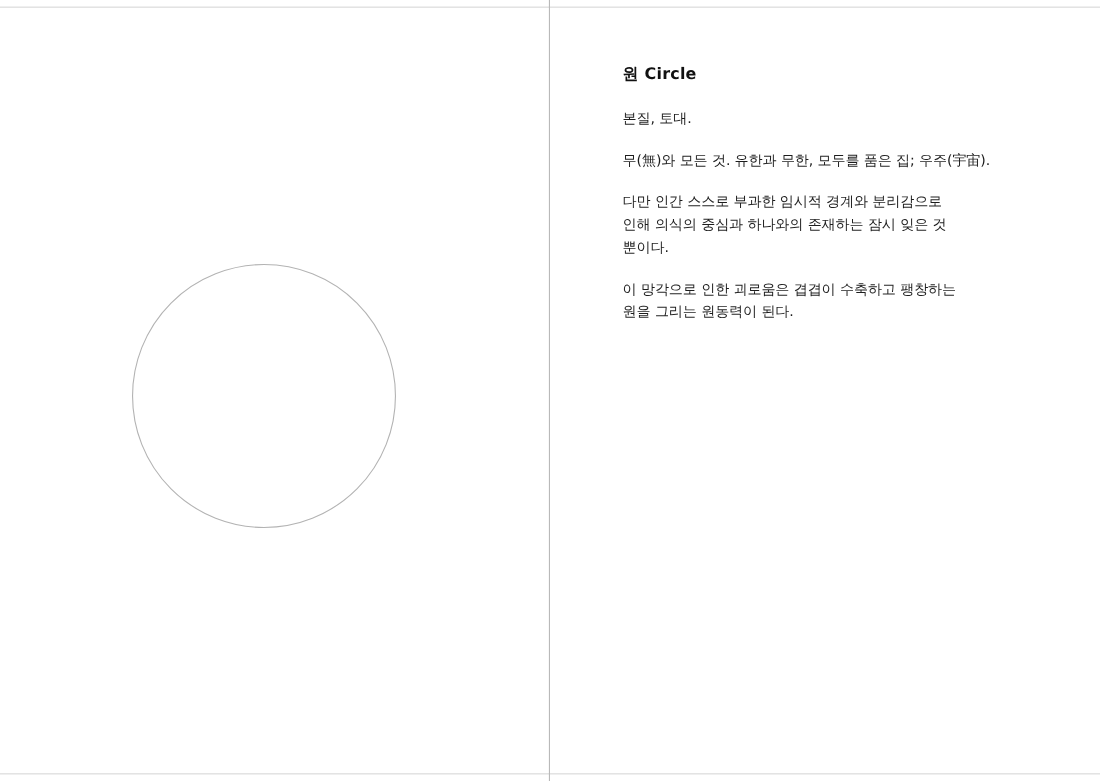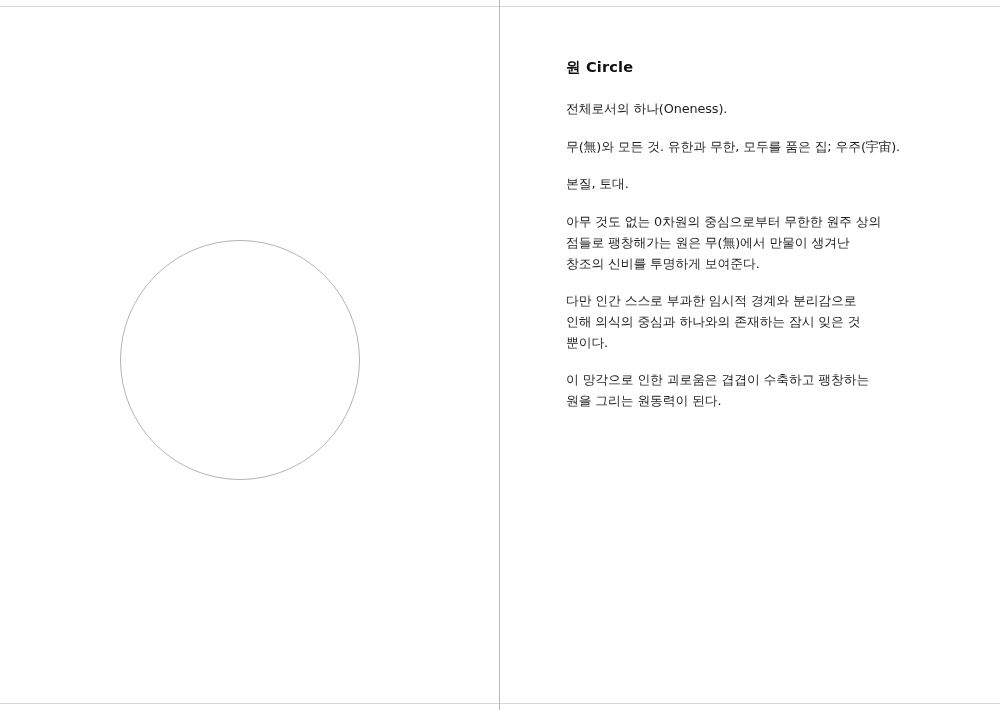--- a/index.html
+++ b/index.html
@@ -97,26 +97,22 @@
 
   <div class="page-left">
     <div class="circle-figure"></div>
   </div>
 
   <div class="gutter"></div>
 
   <div class="page-right">
     <h1 class="heading">원 Circle</h1>
 
-    <p class="para">전체로서의 하나(Oneness).</p>
+    <p class="para">본질, 토대.</p>
     <p class="para">무(無)와 모든 것. 유한과 무한, 모두를 품은 집; 우주(宇宙).</p>
-    <p class="para">본질, 토대.</p>
-    <p class="para">아무 것도 없는 0차원의 중심으로부터 무한한 원주 상의
-점들로 팽창해가는 원은 무(無)에서 만물이 생겨난
-창조의 신비를 투명하게 보여준다.</p>
     <p class="para">다만 인간 스스로 부과한 임시적 경계와 분리감으로
 인해 의식의 중심과 하나와의 존재하는 잠시 잊은 것
 뿐이다.</p>
     <p class="para">이 망각으로 인한 괴로움은 겹겹이 수축하고 팽창하는
 원을 그리는 원동력이 된다.</p>
   </div>
 
 </div>
 
 </body></html>

